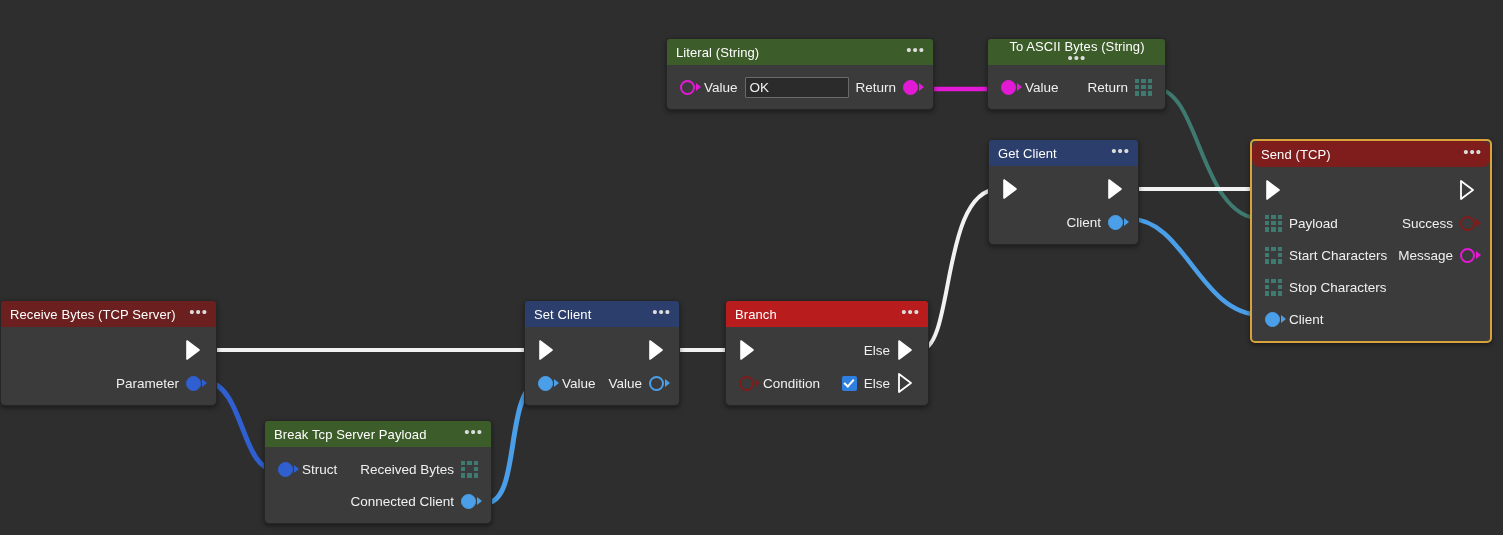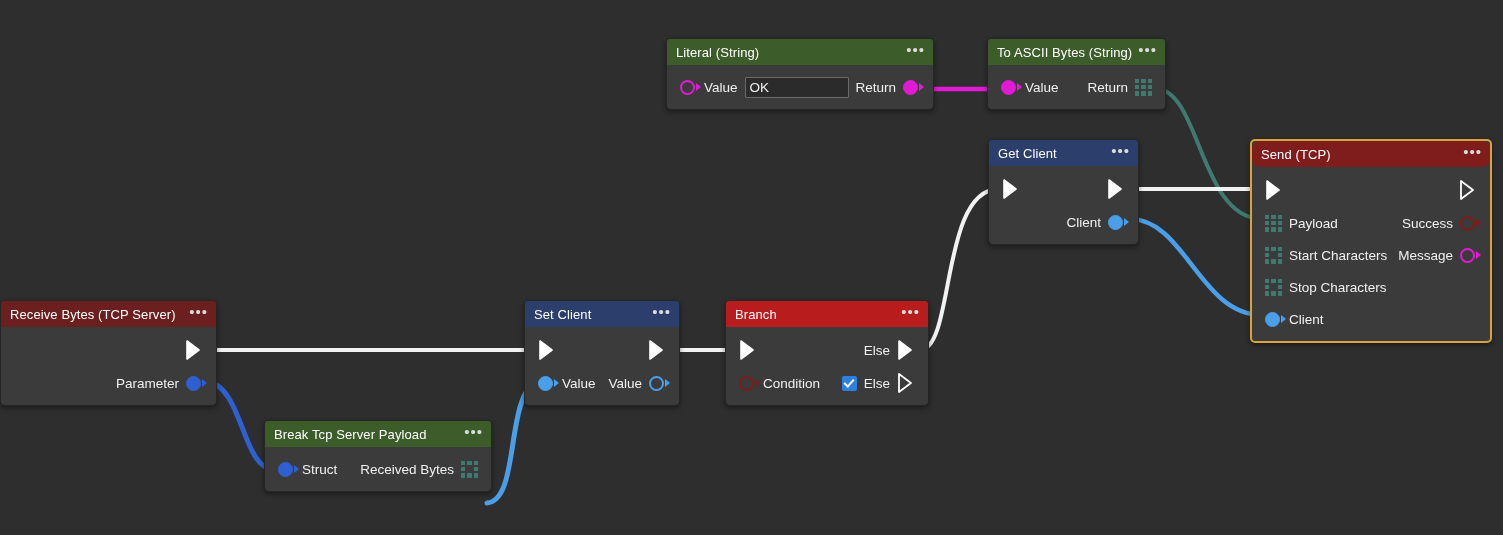--- a/index.html
+++ b/index.html
@@ -199,21 +199,21 @@
               <span class="plabel">Return</span>
               <span class="port right-port">
                 <span class="dotcircle" style="background: rgb(226, 26, 214); border: 1px solid rgb(226, 26, 214);"></span>
                 <span class="arrowtip" style="color: rgb(226, 26, 214);"></span>
               </span>
             </div>
           </div>
         </div>
       </div>
       <div class="node" style="left: 987px; top: 38px; width: 179px;">
-        <div class="node-header" style="background: rgb(60, 92, 42);">
+        <div class="node-header" style="background: rgb(60, 92, 42); flex-direction: column;">
           <span class="node-title">To ASCII Bytes (String)</span>
           <span class="dots">•••</span>
         </div>
         <div class="node-body">
           <div class="row">
             <div class="side left">
               <span class="port left-port">
                 <span class="dotcircle" style="background: rgb(226, 26, 214); border: 1px solid rgb(226, 26, 214);"></span>
                 <span class="arrowtip" style="color: rgb(226, 26, 214);"></span>
               </span>
@@ -509,19 +509,30 @@
               <span class="gridicon">
                 <i></i>
                 <i></i>
                 <i></i>
                 <i></i>
                 <i class="off"></i>
                 <i></i>
                 <i></i>
                 <i></i>
                 <i></i>
+              </span>
+            </div>
+          </div>
+          <div class="row">
+            <div class="side left"></div>
+            <div class="spacer"></div>
+            <div class="side right">
+              <span class="plabel">Connected Client</span>
+              <span class="port right-port">
+                <span class="dotcircle" style="background: rgb(74, 159, 232); border: 1px solid rgb(74, 159, 232);"></span>
+                <span class="arrowtip" style="color: rgb(74, 159, 232);"></span>
               </span>
             </div>
           </div>
         </div>
       </div>
     </div>
 </div>
 
 </body></html>

